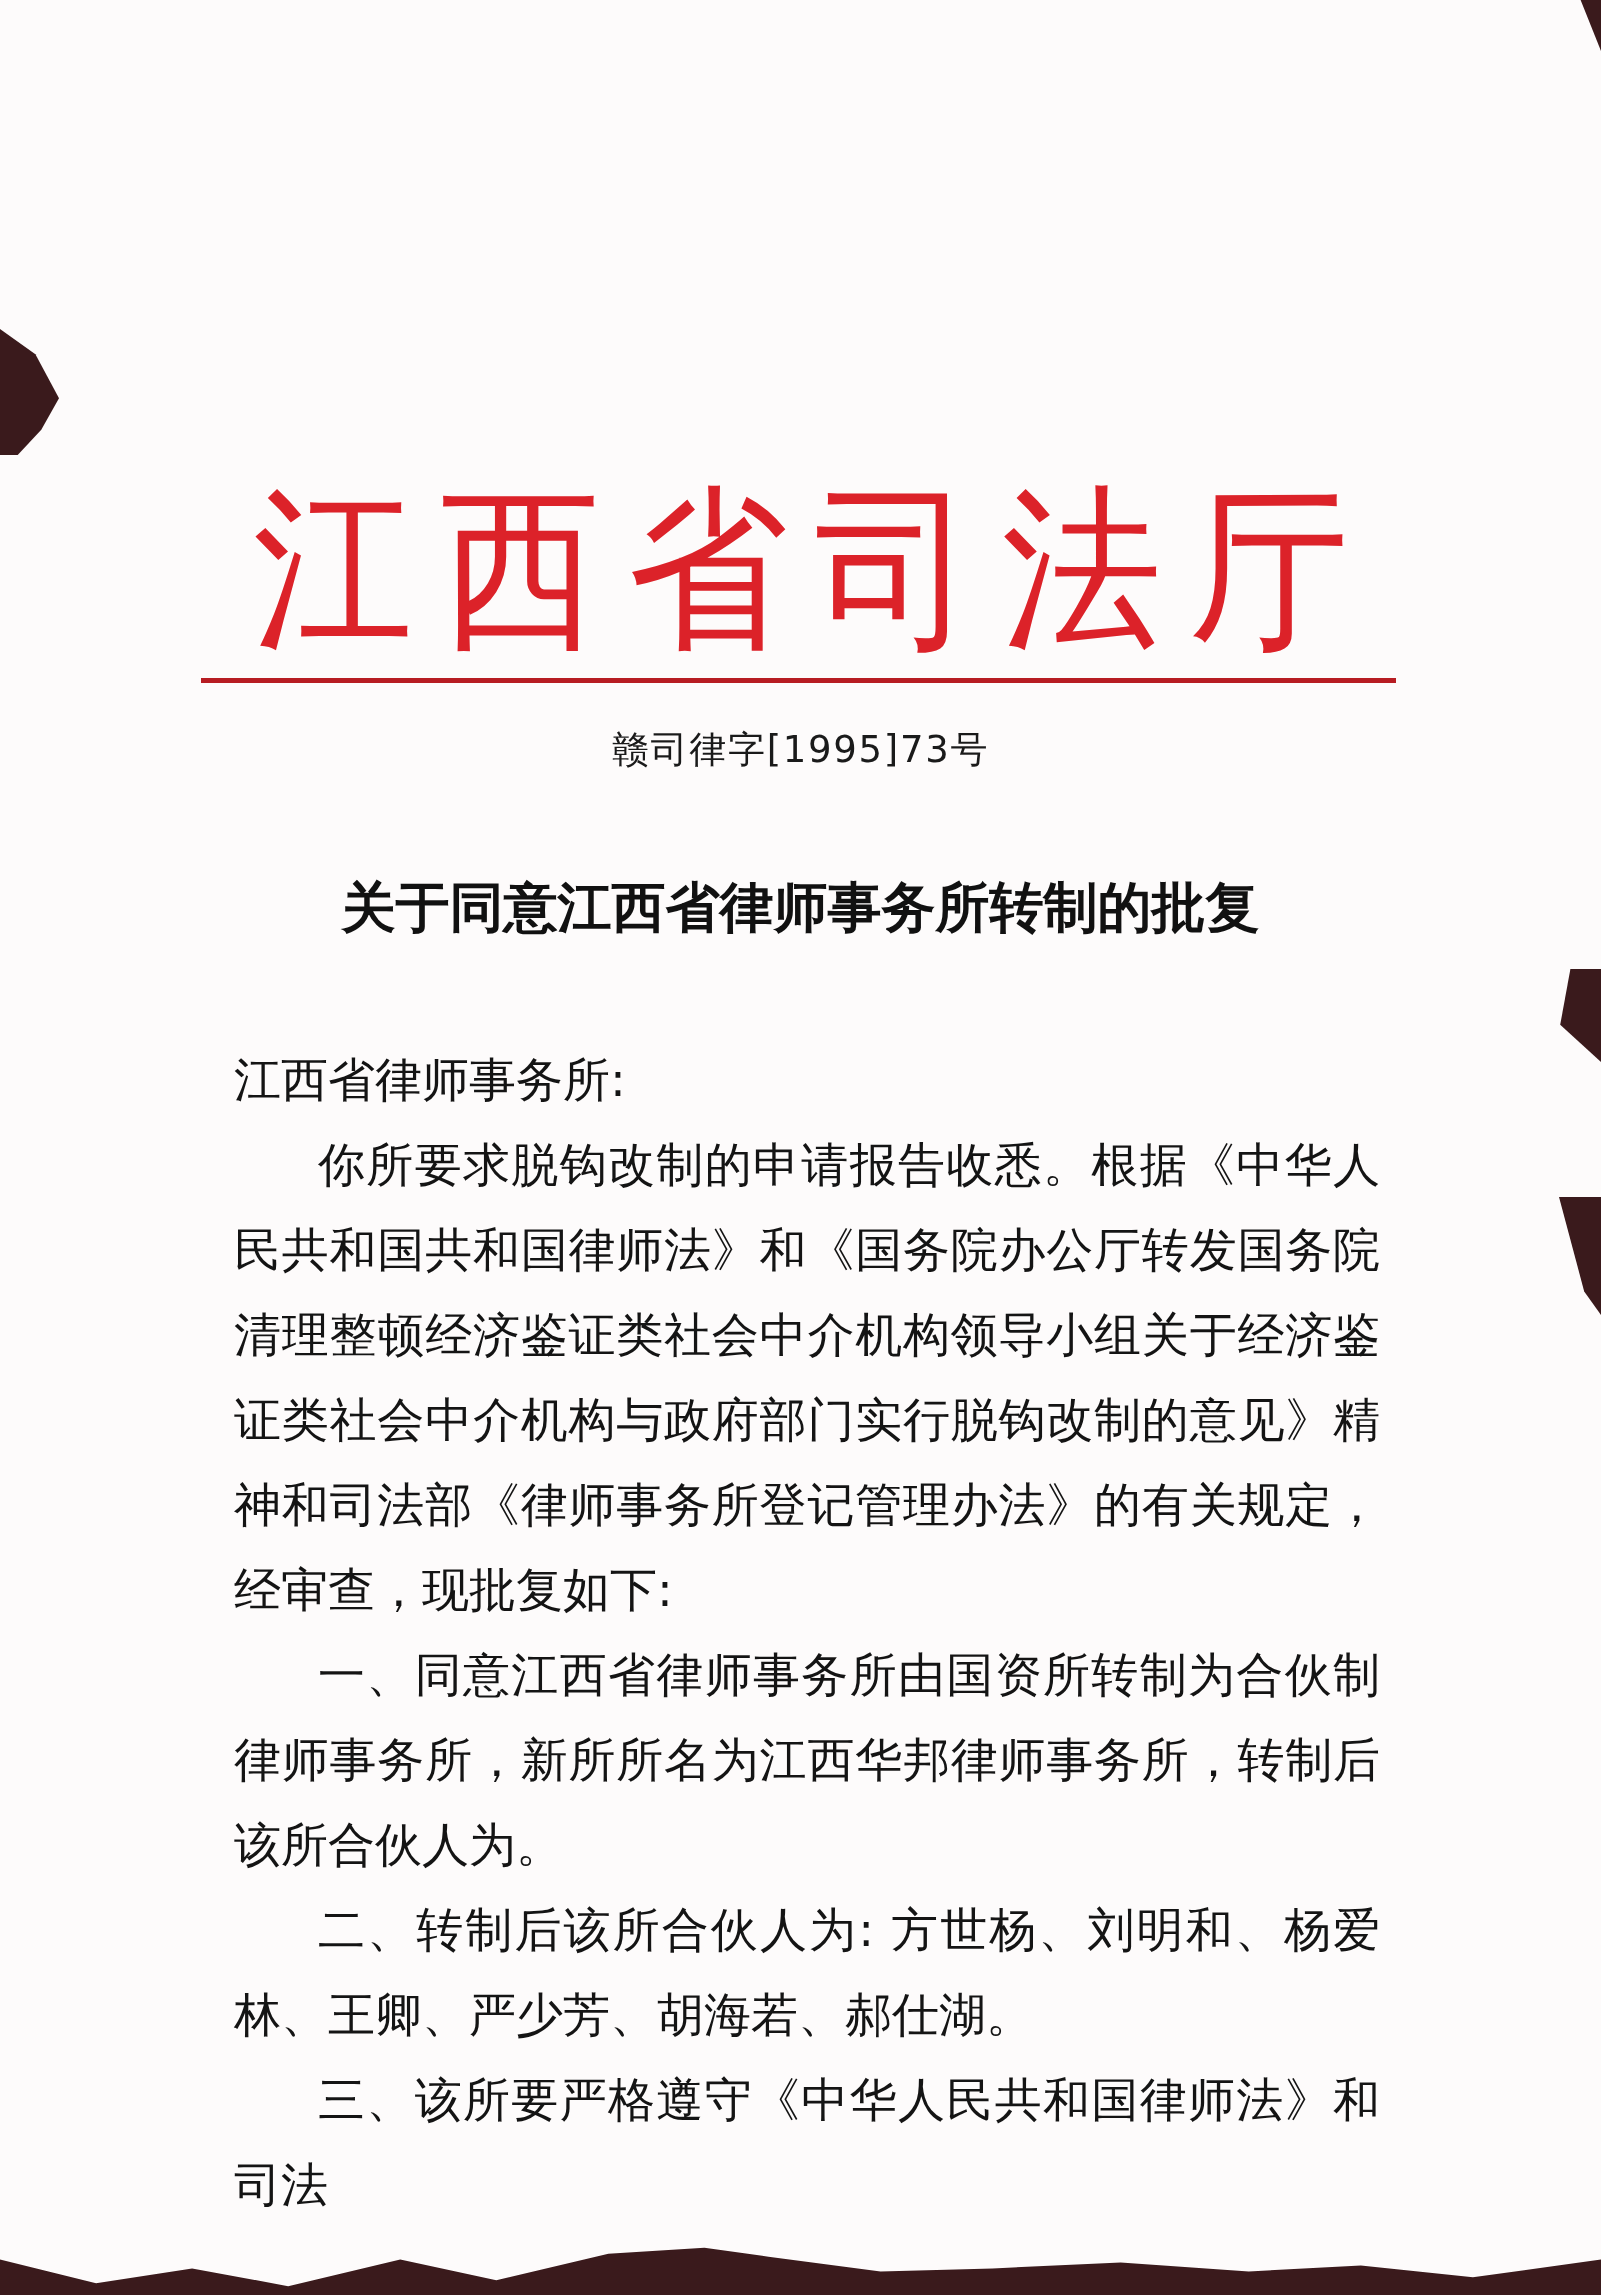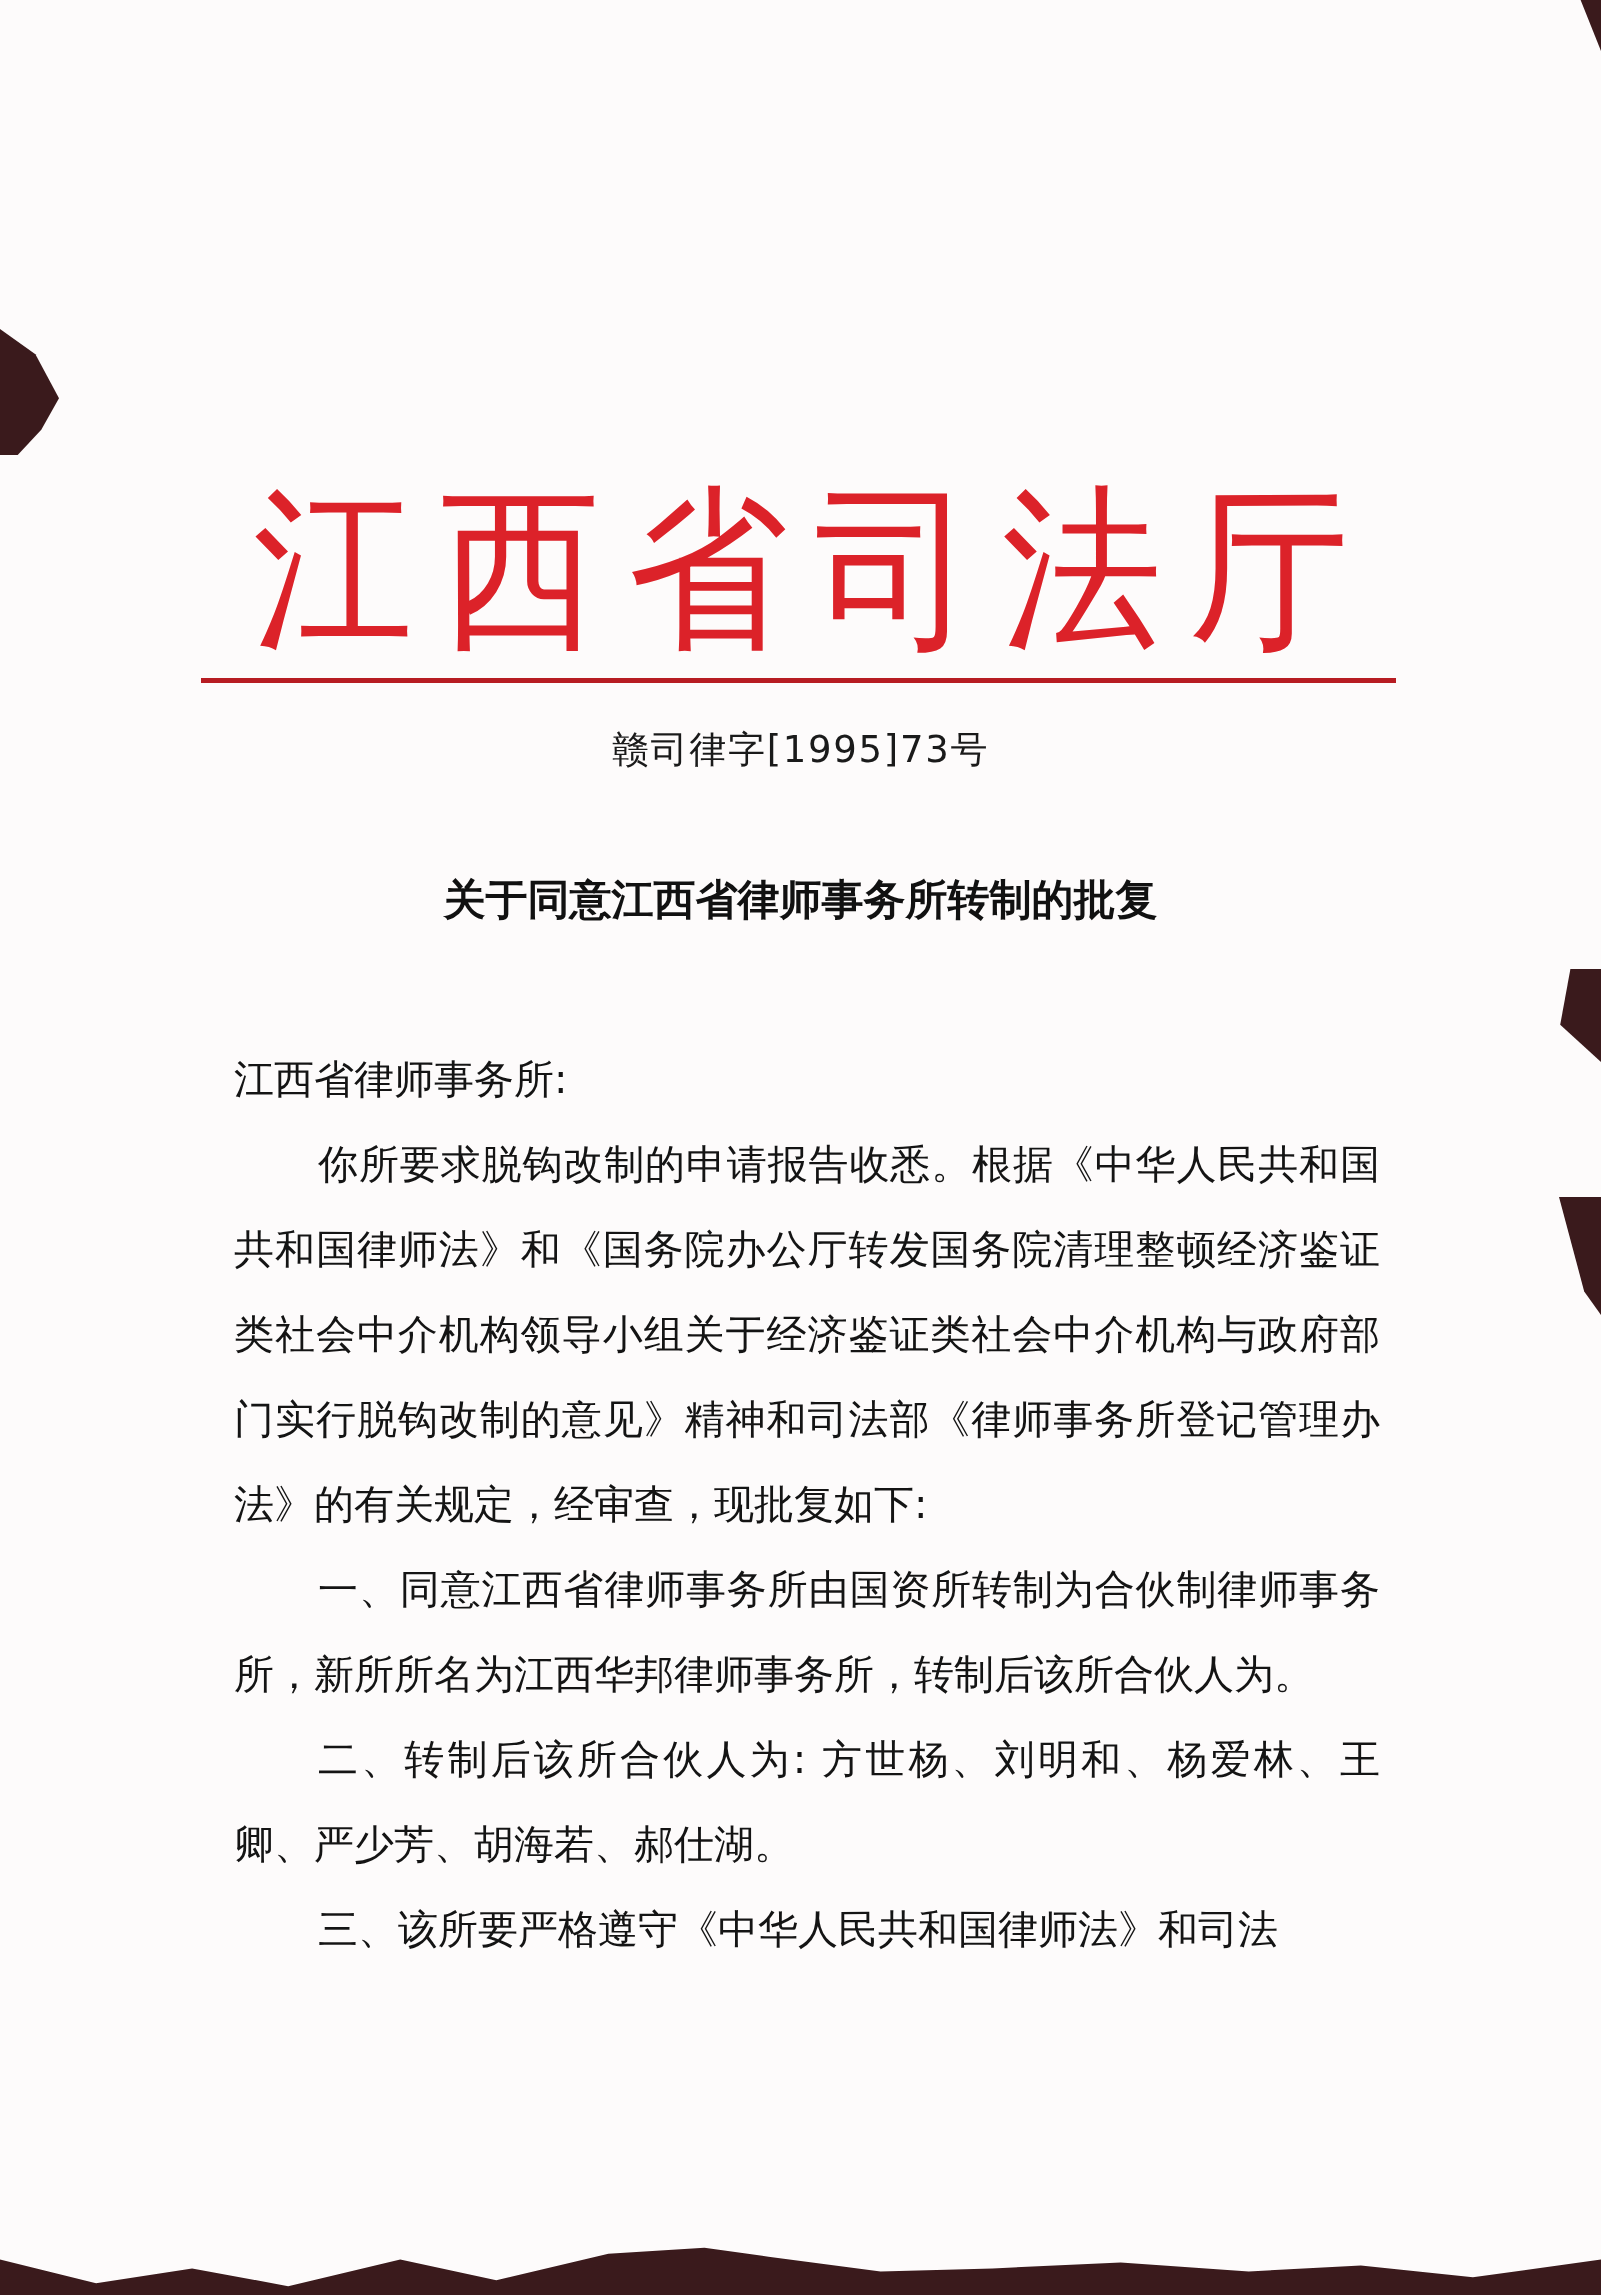--- a/index.html
+++ b/index.html
@@ -36,26 +36,26 @@
     position: absolute; left: 201px; top: 678px; width: 1195px; height: 5px;
     background: #b71c22;
   }
   .doc-number {
     position: absolute; left: 0; top: 725px; width: 1601px; text-align: center;
     font-size: 37px; color: #1a1a1a; letter-spacing: 1.7px;
     font-family: "DejaVu Sans", sans-serif;
   }
   .title {
     position: absolute; left: 0; top: 872px; width: 1601px; text-align: center;
-    font-size: 42px; font-weight: bold; color: #111;
+    font-size: 54px; font-weight: bold; color: #111;
     font-family: "DejaVu Sans", sans-serif; letter-spacing: 0px;
   }
   .body {
     position: absolute; left: 234px; top: 1037px; width: 1146px;
-    font-size: 40px; line-height: 85px; color: #141414;
+    font-size: 47px; line-height: 85px; color: #141414;
     font-family: "DejaVu Sans", sans-serif;
     text-align: justify;
   }
   .body p { margin: 0; }
   .body .indent { text-indent: 84px; }
 </style>
 </head>
 <body>
 
 <div class="paper"></div>

